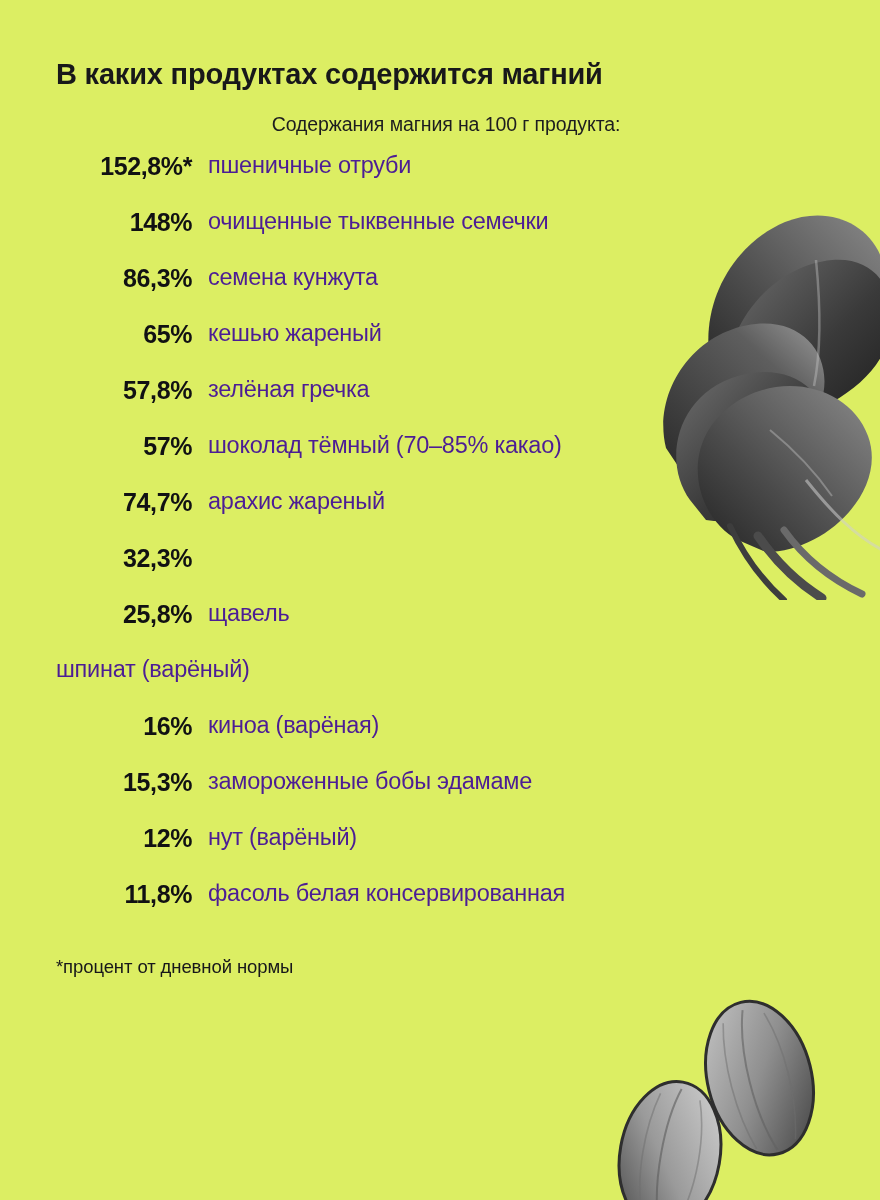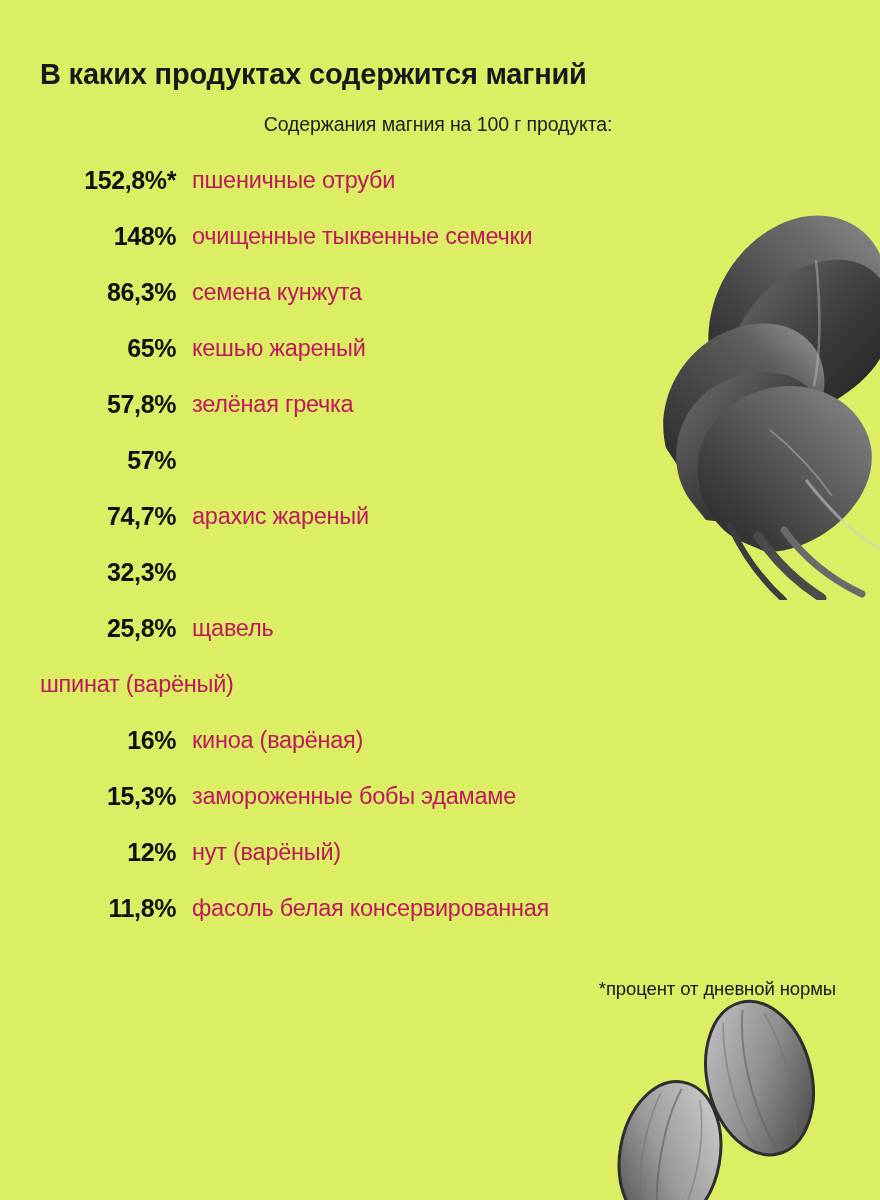--- a/index.html
+++ b/index.html
@@ -36,21 +36,21 @@
     bottom: -20px;
     width: 300px;
     height: 230px;
     pointer-events: none;
   }
 
   
   .content {
     position: relative;
     z-index: 3;
-    padding: 58px 44px 0 40px;
+    padding: 58px 44px 0 56px;
   }
   .title {
     font-size: 29px;
     font-weight: bold;
     color: #18181a;
     letter-spacing: -0.2px;
     margin: 0 0 22px 0;
     line-height: 1.15;
   }
   .subtitle {
@@ -60,46 +60,45 @@
     letter-spacing: -0.1px;
     text-align: center;
   }
   .list {
     margin: 0;
     padding: 0;
     list-style: none;
   }
   .row {
     display: flex;
-    align-items: center;
+    align-items: flex-start;
     height: 56px;
   }
   .pct {
     width: 152px;
     flex: 0 0 152px;
     text-align: right;
     padding-right: 16px;
     box-sizing: border-box;
     font-size: 25px;
     font-weight: bold;
     color: #111113;
     letter-spacing: -0.4px;
   }
   .name {
     font-size: 23.5px;
-    color: #be185d;
+    color: #4c1d95;
     letter-spacing: -0.25px;
     white-space: nowrap;
   }
   .footnote {
-    margin-top: 42px;
+    margin-top: 20px;
     font-size: 18.5px;
     color: #17171a;
     letter-spacing: -0.1px;
-    text-align: right;
   }
 </style>
 </head>
 <body>
 
 <div class="poster">
 
   <svg class="art-spinach" viewBox="0 0 320 420" xmlns="http://www.w3.org/2000/svg">
     <defs>
       <linearGradient id="leafA" x1="0" y1="0" x2="1" y2="1">
@@ -184,20 +183,21 @@
       <li class="row">
         <span class="pct">65%</span>
         <span class="name">кешью жареный</span>
       </li>
       <li class="row">
         <span class="pct">57,8%</span>
         <span class="name">зелёная гречка</span>
       </li>
       <li class="row">
         <span class="pct">57%</span>
+        <span class="name">шоколад тёмный (70–85% какао)</span>
       </li>
       <li class="row">
         <span class="pct">74,7%</span>
         <span class="name">арахис жареный</span>
       </li>
       <li class="row">
         <span class="pct">32,3%</span>
       </li>
       <li class="row">
         <span class="pct">25,8%</span>

